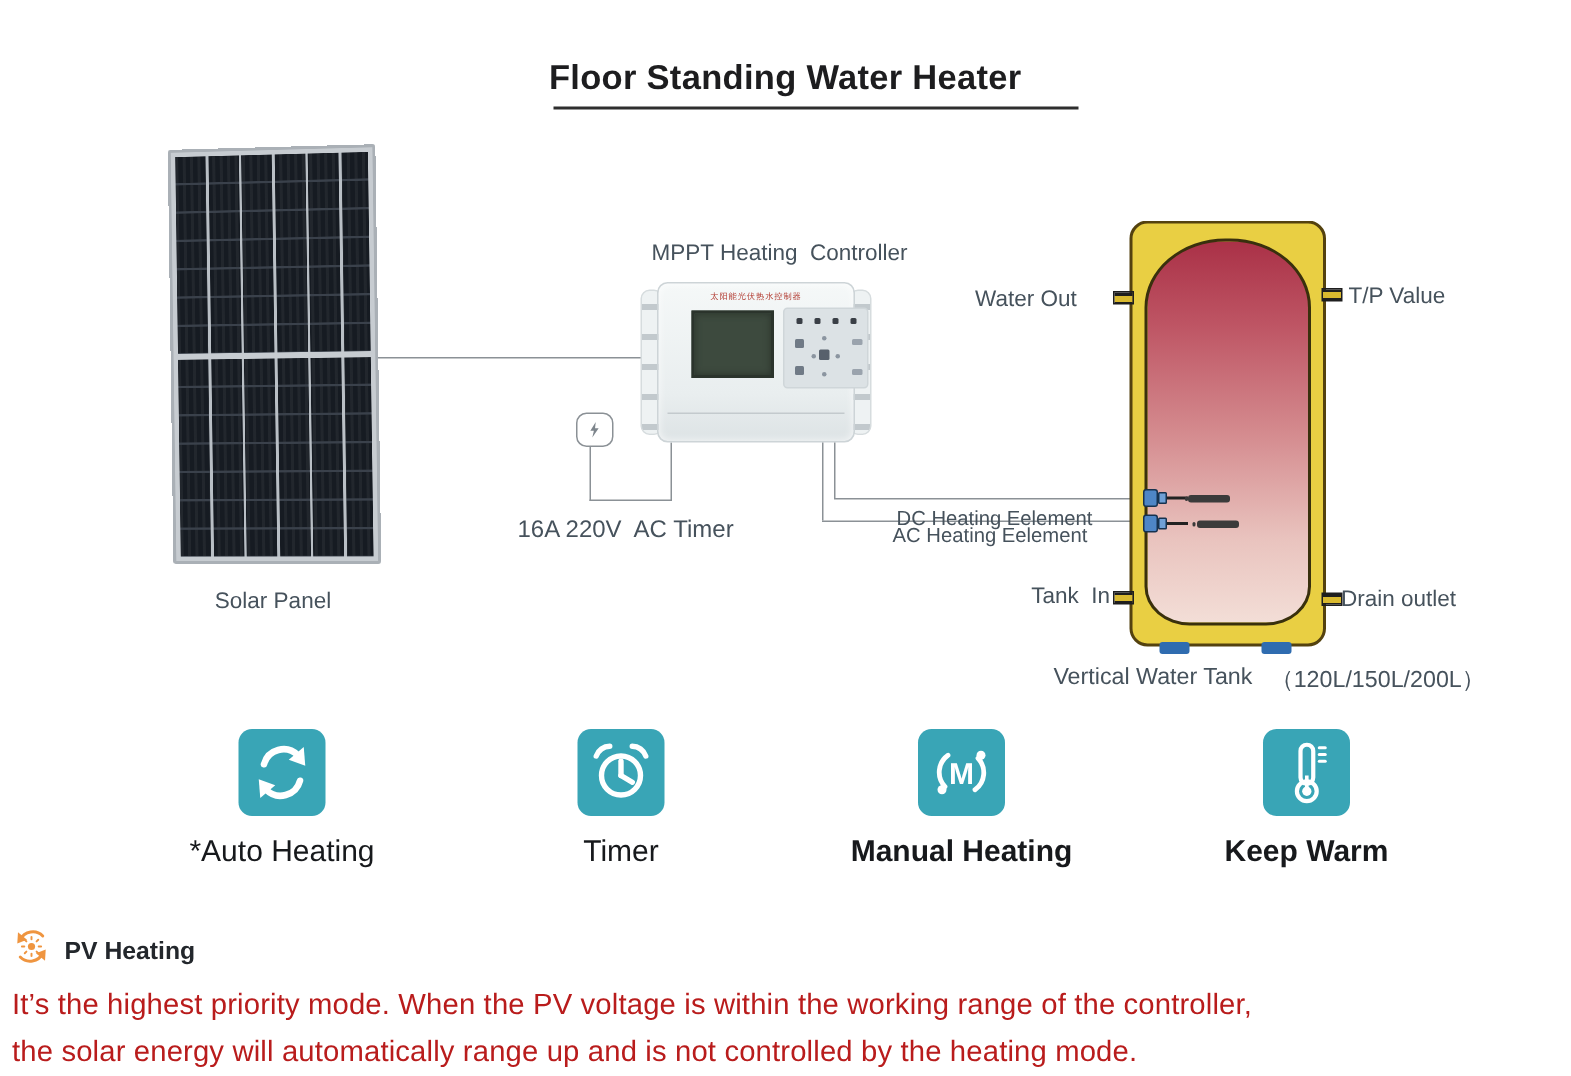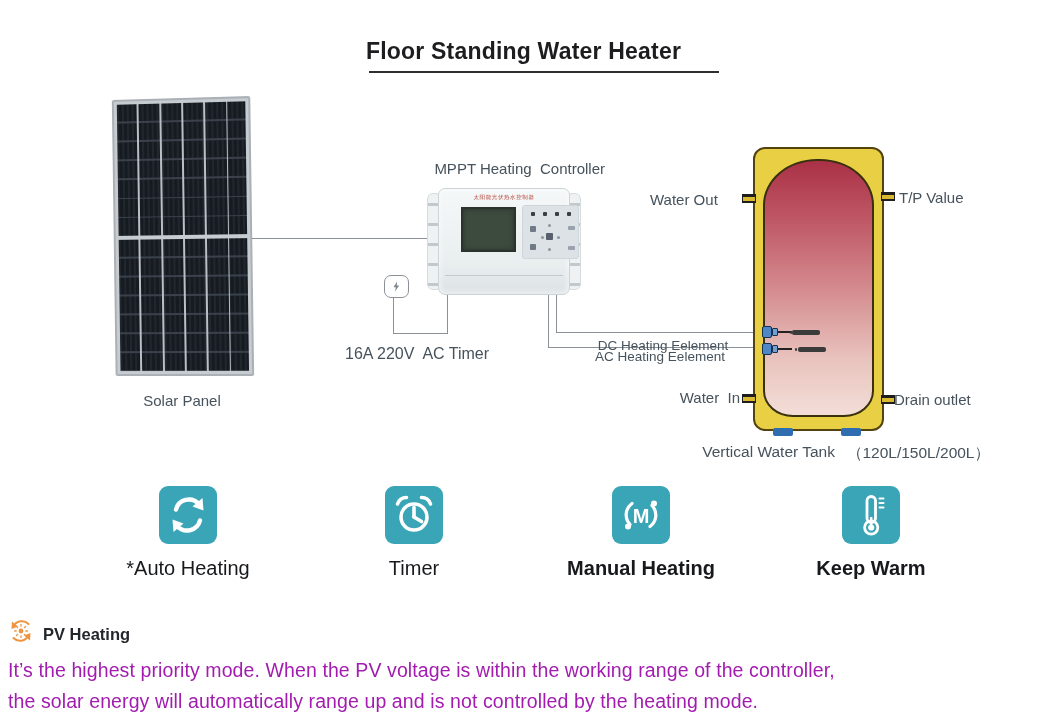--- a/index.html
+++ b/index.html
@@ -67,21 +67,21 @@
   .foot{position:absolute;bottom:-7px;width:20px;height:8px;background:#2F6CB0;border-radius:2px;}
   
   .feat{position:absolute;top:486px;width:180px;display:flex;flex-direction:column;align-items:center;}
   .feat-icon{width:58px;height:58px;border-radius:9px;display:flex;align-items:center;justify-content:center;}
   .feat-label{margin-top:13px;font-size:20px;font-weight:500;color:#17191c;white-space:pre;}
   .feat-label.bold{font-weight:700;}
   
   .pv-head{position:absolute;left:8px;top:618px;display:flex;align-items:flex-end;gap:9px;}
   .pv-title{font-size:16.5px;font-weight:600;color:#23272c;}
   .pv-text{position:absolute;left:8px;top:655px;width:930px;font-size:19.5px;line-height:31px;
-        color:#a21caf;letter-spacing:.1px;}
+        color:#b91c1c;letter-spacing:.1px;}
 </style>
 </head>
 <body>
 
 <div id="canvas">
 
   <div class="title">Floor Standing Water Heater</div>
   <div class="title-underline"></div>
 
   <div class="solar">
@@ -131,21 +131,21 @@
 
   <div class="wire" style="left:556px;top:295px;width:1.4px;height:37px;"></div>
   <div class="wire" style="left:556px;top:332px;width:203px;height:1.4px;"></div>
   <div class="wire" style="left:548px;top:295px;width:1.4px;height:52px;"></div>
   <div class="wire" style="left:548px;top:347px;width:211px;height:1.4px;"></div>
   <div class="lbl" style="left:583px;top:312px;width:160px;text-align:center;font-size:13.5px;margin-top:26px;">DC Heating Eelement</div>
   <div class="lbl" style="left:580px;top:349px;width:160px;text-align:center;font-size:13.5px;">AC Heating Eelement</div>
 
   <div class="lbl" style="left:650px;top:191px;width:90px;">Water Out</div>
   <div class="lbl" style="left:899px;top:189px;">T/P Value</div>
-  <div class="lbl" style="left:672px;top:389px;width:68px;text-align:right;">Water  In</div>
+  <div class="lbl" style="left:672px;top:389px;width:68px;text-align:right;">Tank  In</div>
   <div class="lbl" style="left:894px;top:391px;">Drain outlet</div>
 
   <div class="tank">
     <div class="tank-inner"></div>
     <div class="nub" style="left:-13px;top:45px;"></div>
     <div class="nub" style="right:-13px;top:43px;"></div>
     <div class="nub" style="left:-13px;top:245px;"></div>
     <div class="nub" style="right:-13px;top:246px;"></div>
     <div class="element" style="top:177px;">
       <div class="nut"></div>

